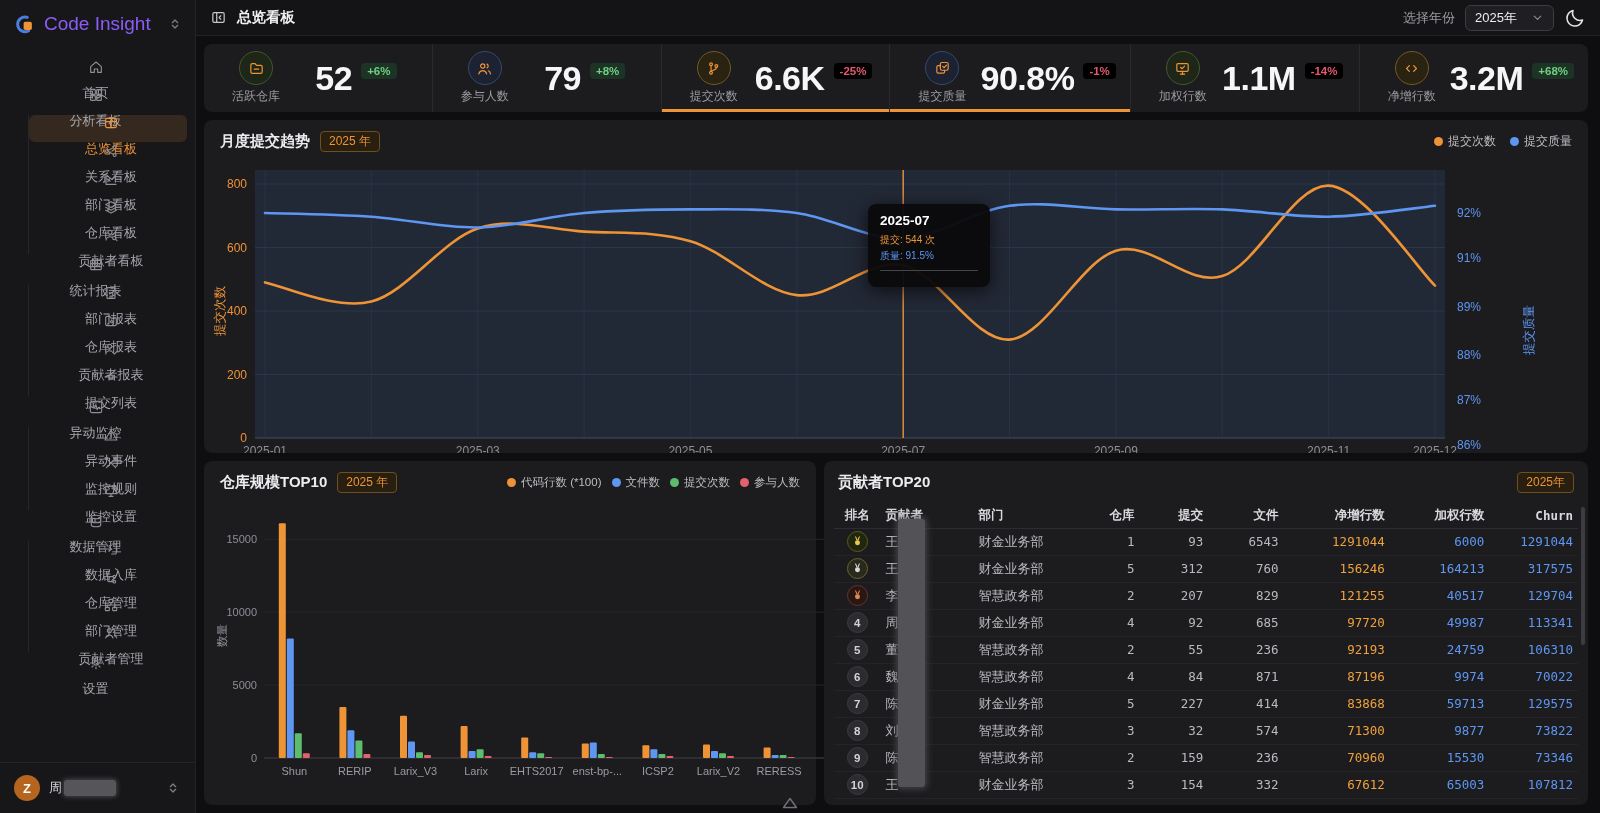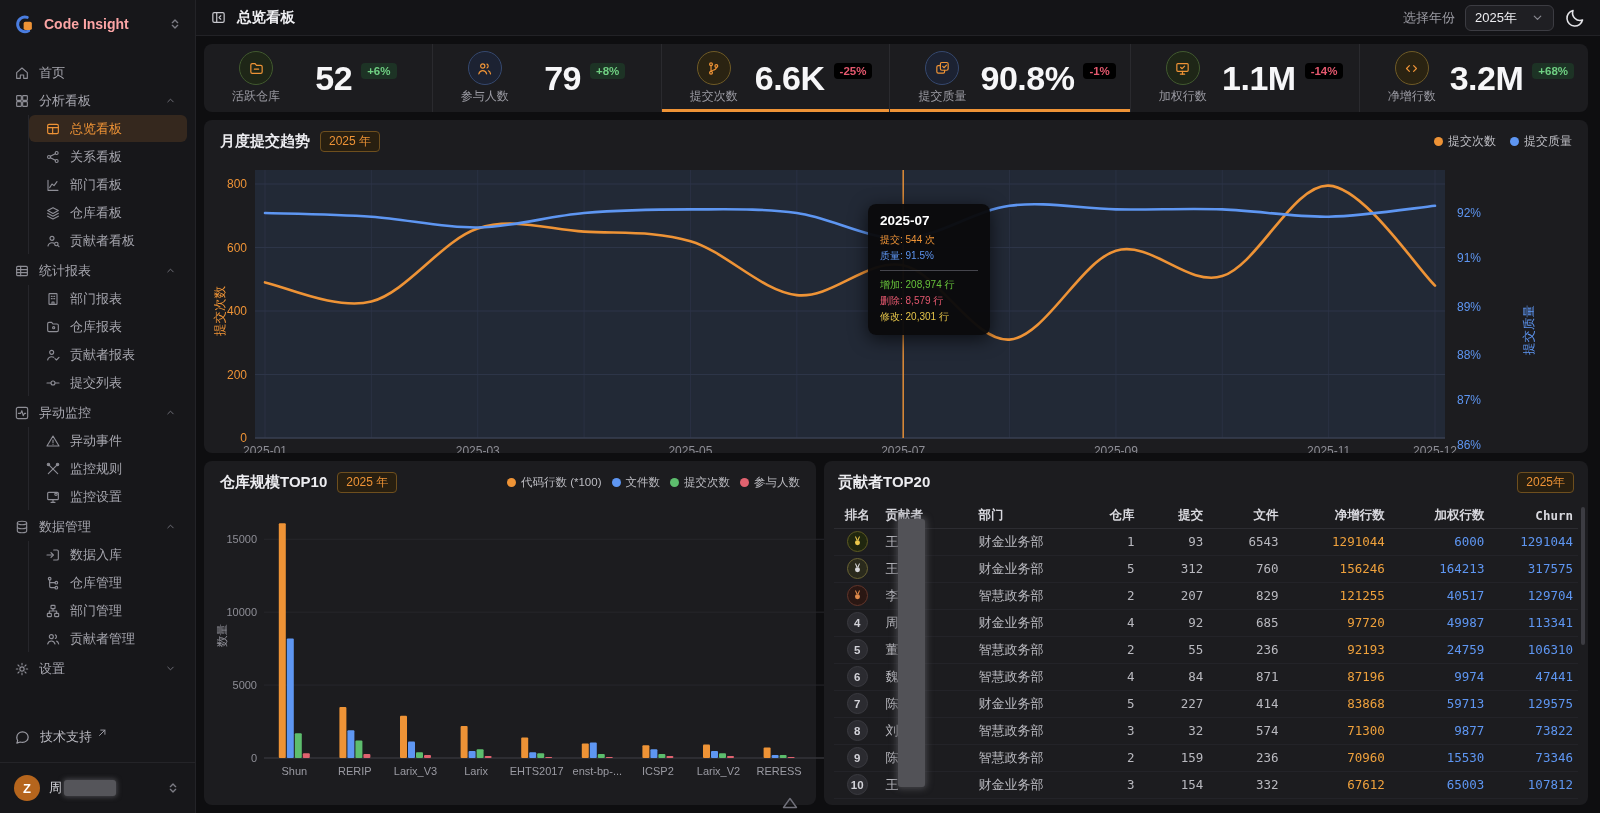--- a/index.html
+++ b/index.html
@@ -9,25 +9,25 @@
     font-family:"Liberation Sans","DejaVu Sans",sans-serif;
     font-size:13px;
   }
   .app { display:flex; width:1600px; height:813px; }
 
   
   .sidebar { width:196px; flex:none; background:#17171a; border-right:1px solid #232327;
              display:flex; flex-direction:column; padding:0 0 10px 0; }
   .logo-row { height:48px; display:flex; align-items:center; padding:0 12px 0 14px; gap:8px; flex:none; }
   .logo-mark { width:22px; height:22px; flex:none; }
-  .logo-name { font-weight:700; font-size:14px; color:#fca5a5; flex:1; }
+  .logo-name { font-weight:400; font-size:19px; color:#8b5cf6; flex:1; }
   .updown-icon { width:16px; height:16px; color:#7c7c84; cursor:pointer; }
   .menu { flex:1; overflow:hidden; padding:10px 0 0 0; }
   .menu-item { height:27px; display:flex; align-items:center; gap:9px; padding:0 10px 0 14px;
-               color:#a6a6ae; cursor:pointer; margin:1px 8px 1px 0; border-radius:6px; }
+               color:#a6a6ae; cursor:pointer; margin:1px 8px 1px 0; border-radius:6px;flex-direction:column; }
   .menu-item .ic { width:16px; height:16px; flex:none; color:#8e8e96; }
   .menu-item .lbl { flex:1; font-size:13px; white-space:nowrap; }
   .menu-item .chev { width:13px; height:13px; color:#74747c; }
   .children { margin:1px 0 3px 28px; border-left:1px solid #26262b; }
   .children .menu-item { padding-left:16px; margin-right:8px; }
   .menu-item.active { background:rgba(238,147,54,.14); color:#ee9336; }
   .menu-item.active .ic { color:#ee9336; }
   .side-bottom { flex:none; }
   .support-row { height:34px; display:flex; align-items:center; gap:9px; padding:0 14px; color:#b9b9c0; cursor:pointer; }
   .support-row .ic { width:17px; height:17px; color:#9a9aa2; }
@@ -333,30 +333,20 @@
             <circle cx="12" cy="12" r="3.2"></circle>
             <path d="M12 3.5v2.3M12 18.2v2.3M3.5 12h2.3M18.2 12h2.3M6 6l1.7 1.7M16.3 16.3 18 18M18 6l-1.7 1.7M7.7 16.3 6 18"></path>
           </svg>
           <span class="lbl">设置</span>
           <svg class="chev" viewBox="0 0 24 24" fill="none" stroke="currentColor" stroke-width="1.7" stroke-linecap="round" stroke-linejoin="round">
             <polyline points="7,9.5 12,14.5 17,9.5"></polyline>
           </svg>
         </div>
       </nav>
     <div class="side-bottom">
-      <div class="support-row">
-        <svg class="ic" viewBox="0 0 24 24" fill="none" stroke="currentColor" stroke-width="1.7" stroke-linecap="round" stroke-linejoin="round">
-            <path d="M12 4a8 7.5 0 0 1 8 7.5 8 7.5 0 0 1-8 7.5c-1.2 0-2.3-.2-3.3-.6L4 20l1.2-3.6A7.3 7.3 0 0 1 4 11.5 8 7.5 0 0 1 12 4z"></path>
-          </svg>
-        <span>技术支持</span>
-        <svg class="ext-icon" viewBox="0 0 24 24" fill="none" stroke="currentColor" stroke-width="2.4" stroke-linecap="round" stroke-linejoin="round">
-            <polyline points="9,5 19,5 19,15"></polyline>
-            <line x1="19" y1="5" x2="6" y2="18"></line>
-          </svg>
-      </div>
       <div class="user-row">
         <span class="avatar">Z</span>
         <span class="user-name">
           <span>周</span>
           <span class="redact"></span>
         </span>
         <svg class="updown-icon" viewBox="0 0 24 24" fill="none" stroke="currentColor" stroke-width="2" stroke-linecap="round" stroke-linejoin="round">
             <polyline points="8,10 12,6 16,10"></polyline>
             <polyline points="8,14 12,18 16,14"></polyline>
           </svg>
@@ -549,25 +539,20 @@
                 <text x="1124.6363636363635" y="293" fill="#8e8e96" font-size="12" text-anchor="middle">2025-11</text>
                 <text x="1231" y="293" fill="#8e8e96" font-size="12" text-anchor="middle">2025-12</text>
               </svg></div>
           <div class="tooltip">
             <div class="tooltip-title">2025-07</div>
             <div id="tt-primary">
                 <div class="tt-row" style="color:#ee9336">提交: 544 次</div>
                 <div class="tt-row" style="color:#5e96f2">质量: 91.5%</div>
               </div>
             <div class="tt-div"></div>
-            <div id="tt-secondary">
-                <div class="tt-row" style="color:#67c23a">增加: 208,974 行</div>
-                <div class="tt-row" style="color:#e4586e">删除: 8,579 行</div>
-                <div class="tt-row" style="color:#e6c54a">修改: 20,301 行</div>
-              </div>
           </div>
         </div>
       </div>
 
       <div class="bottom-row">
         <div class="panel repo-panel">
           <div class="panel-head">
             <span class="panel-title">仓库规模TOP10</span>
             <span class="year-badge">2025 年</span>
             <div class="legend">
@@ -781,21 +766,21 @@
                         <span class="rank-badge">6</span>
                       </div>
                     </td>
                     <td>魏</td>
                     <td>智慧政务部</td>
                     <td class="num">4</td>
                     <td class="num">84</td>
                     <td class="num">871</td>
                     <td class="num" style="color:#efa13c">87196</td>
                     <td class="num" style="color:#5e96f2">9974</td>
-                    <td class="num" style="color:#5e96f2">47441</td>
+                    <td class="num" style="color:#5e96f2">70022</td>
                   </tr>
                   <tr>
                     <td>
                       <div class="rank-wrap">
                         <span class="rank-badge">7</span>
                       </div>
                     </td>
                     <td>陈</td>
                     <td>财金业务部</td>
                     <td class="num">5</td>

